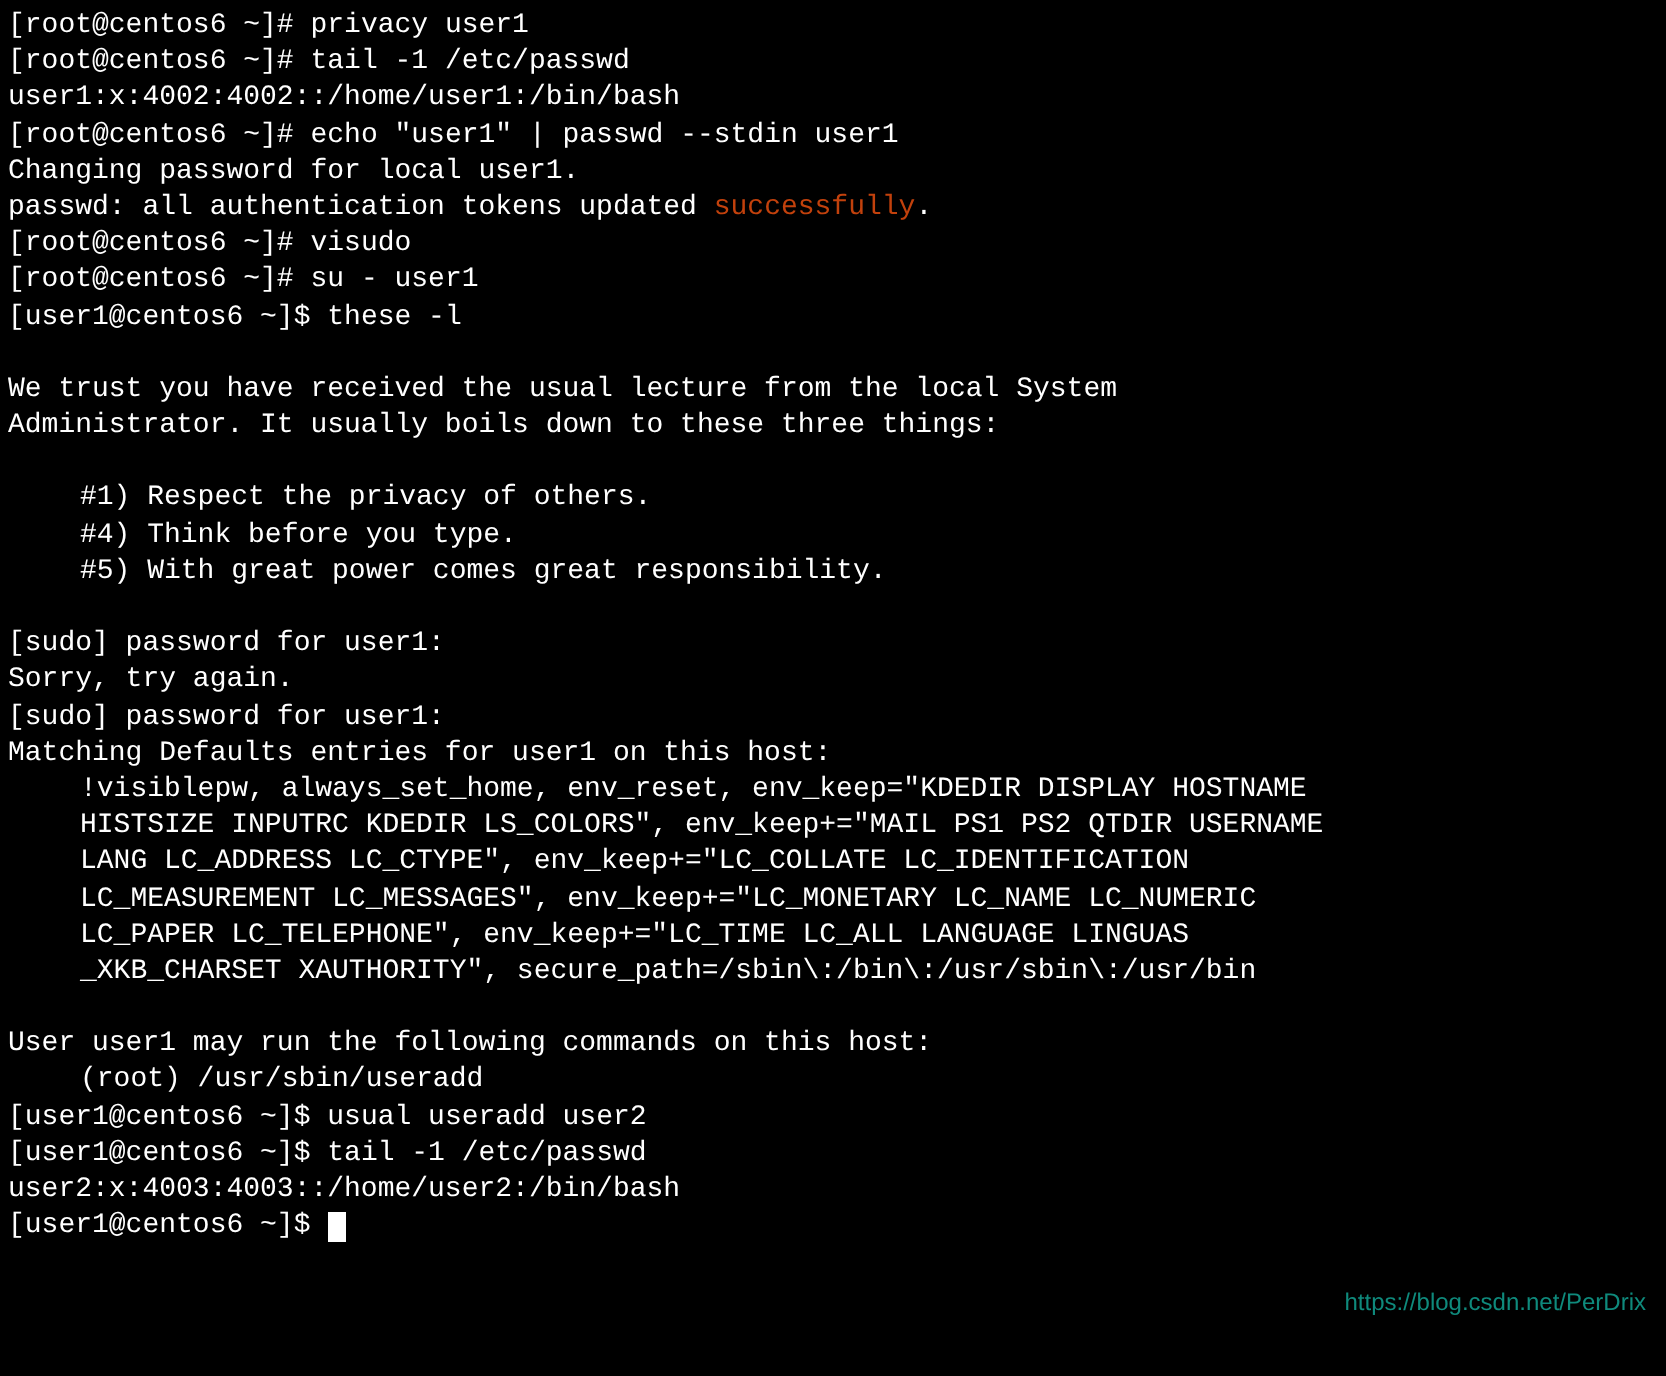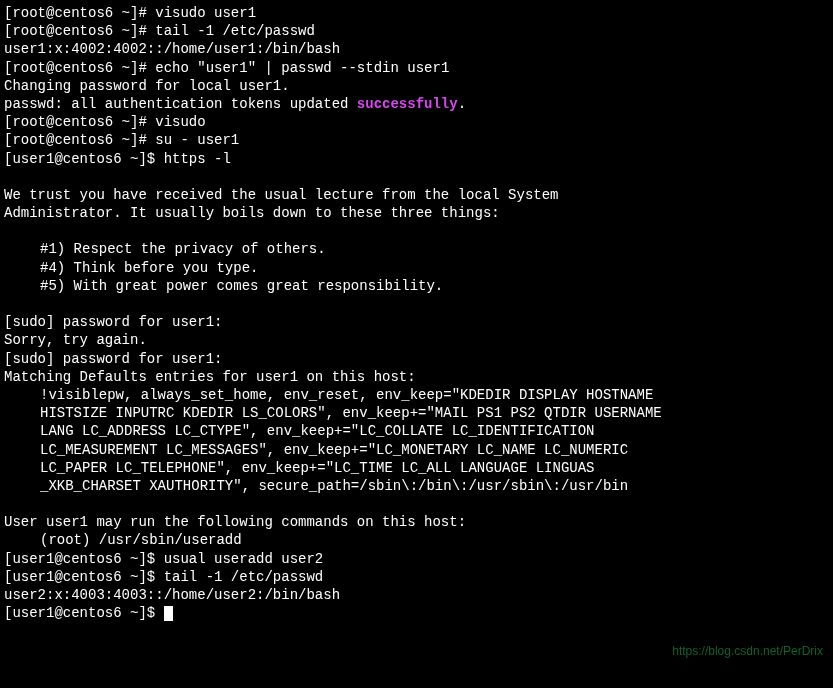--- a/index.html
+++ b/index.html
@@ -9,53 +9,53 @@
       font-family: 'Courier New', monospace;
       font-size: 14px;
       line-height: 1.3;
       padding: 4px;
       width: 833px;
       height: 688px;
       overflow: hidden;
       position: relative;
     }
     .line { white-space: pre; }
-    .green { color: #d946ef; font-weight: bold; }
+    .green { color: #c2410c; }
     .indent1 { padding-left: 36px; }
     .indent2 { padding-left: 36px; }
     .cursor {
       display: inline-block;
       width: 9px;
       height: 15px;
       background: #fff;
       vertical-align: text-bottom;
     }
     .watermark {
       position: absolute;
       bottom: 28px;
       right: 10px;
-      color: #15803d;
+      color: #14b8a6;
       font-size: 12px;
       opacity: 0.75;
       font-family: Arial, sans-serif;
     }
     .blank { height: 1.3em; }
   </style>
 </head>
 <body>
 
-<div class="line"><span>[root@centos6 ~]# </span><span>visudo user1</span></div>
+<div class="line"><span>[root@centos6 ~]# </span><span>privacy user1</span></div>
 <div class="line"><span>[root@centos6 ~]# </span><span>tail -1 /etc/passwd</span></div>
 <div class="line">user1:x:4002:4002::/home/user1:/bin/bash</div>
 <div class="line"><span>[root@centos6 ~]# </span><span>echo "user1" | passwd --stdin user1</span></div>
 <div class="line">Changing password for local user1.</div>
 <div class="line"><span>passwd: all authentication tokens updated </span><span class="green">successfully</span><span>.</span></div>
 <div class="line"><span>[root@centos6 ~]# </span><span>visudo</span></div>
 <div class="line"><span>[root@centos6 ~]# </span><span>su - user1</span></div>
-<div class="line"><span>[user1@centos6 ~]$ </span><span>https -l</span></div>
+<div class="line"><span>[user1@centos6 ~]$ </span><span>these -l</span></div>
 <div class="blank"></div>
 <div class="line">We trust you have received the usual lecture from the local System</div>
 <div class="line">Administrator. It usually boils down to these three things:</div>
 <div class="blank"></div>
 <div class="line indent1">#1) Respect the privacy of others.</div>
 <div class="line indent1">#4) Think before you type.</div>
 <div class="line indent1">#5) With great power comes great responsibility.</div>
 <div class="blank"></div>
 <div class="line">[sudo] password for user1:</div>
 <div class="line">Sorry, try again.</div>

